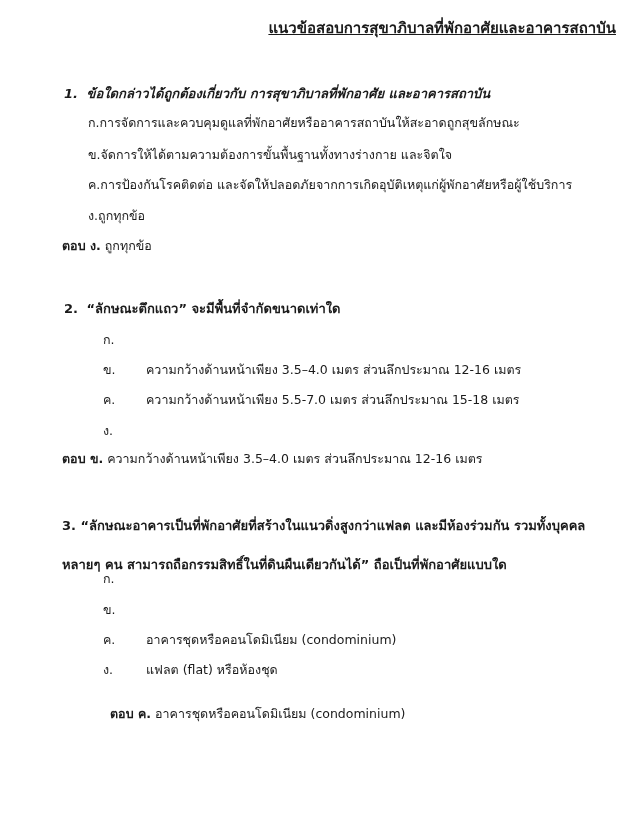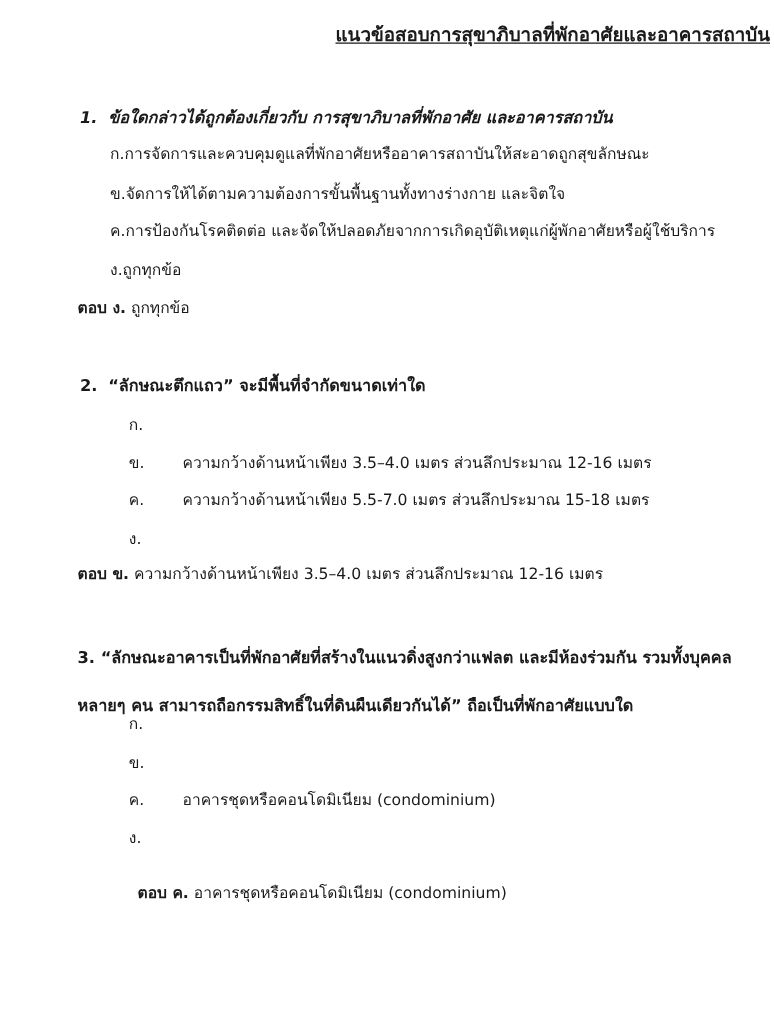--- a/index.html
+++ b/index.html
@@ -91,19 +91,20 @@
   </div>
   <div class="abs opt" style="top:600px; left:0; width:619px; height:18px;">
     <span class="letter">ข.</span>
   </div>
   <div class="abs opt" style="top:630px; left:0; width:619px; height:18px;">
     <span class="letter">ค.</span>
     <span class="text">อาคารชุดหรือคอนโดมิเนียม (condominium)</span>
   </div>
   <div class="abs opt" style="top:660px; left:0; width:619px; height:18px;">
     <span class="letter">ง.</span>
+    <span class="text">แฟลต (flat) หรือห้องชุด</span>
   </div>
   <div class="abs answer" style="top:704px;margin-left:48px;">
     <span class="lbl">ตอบ ค.</span>
     <span>อาคารชุดหรือคอนโดมิเนียม (condominium)</span>
   </div>
 
 </div>
 
 </body></html>

